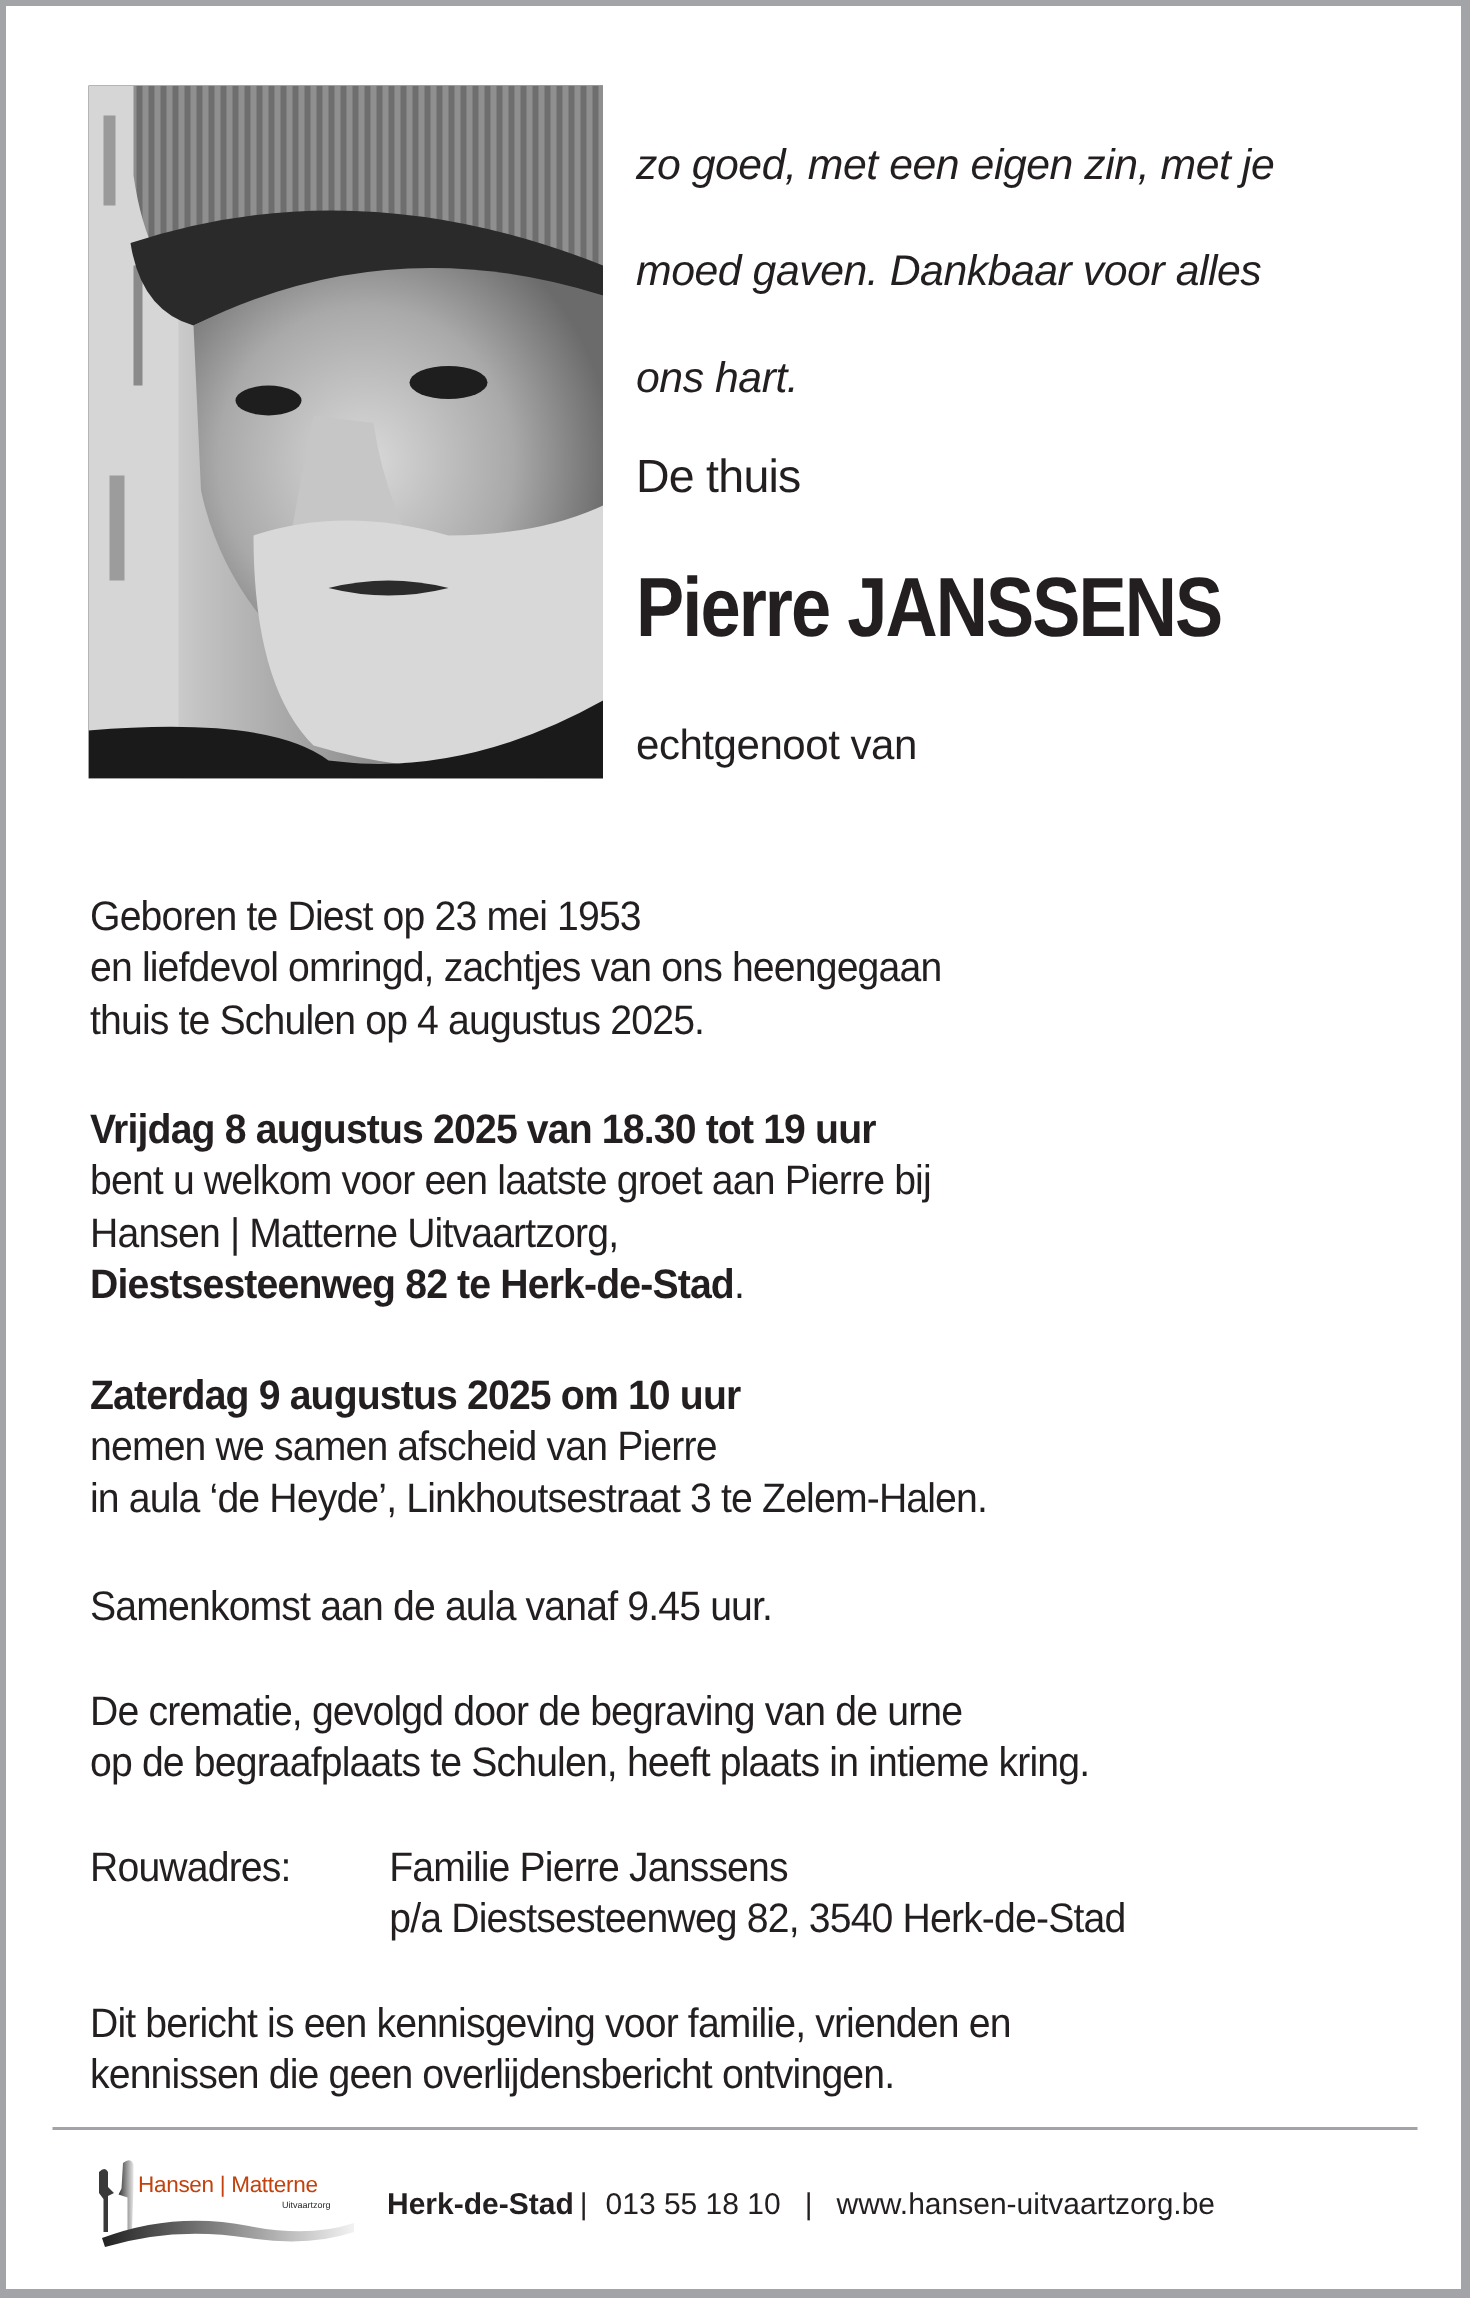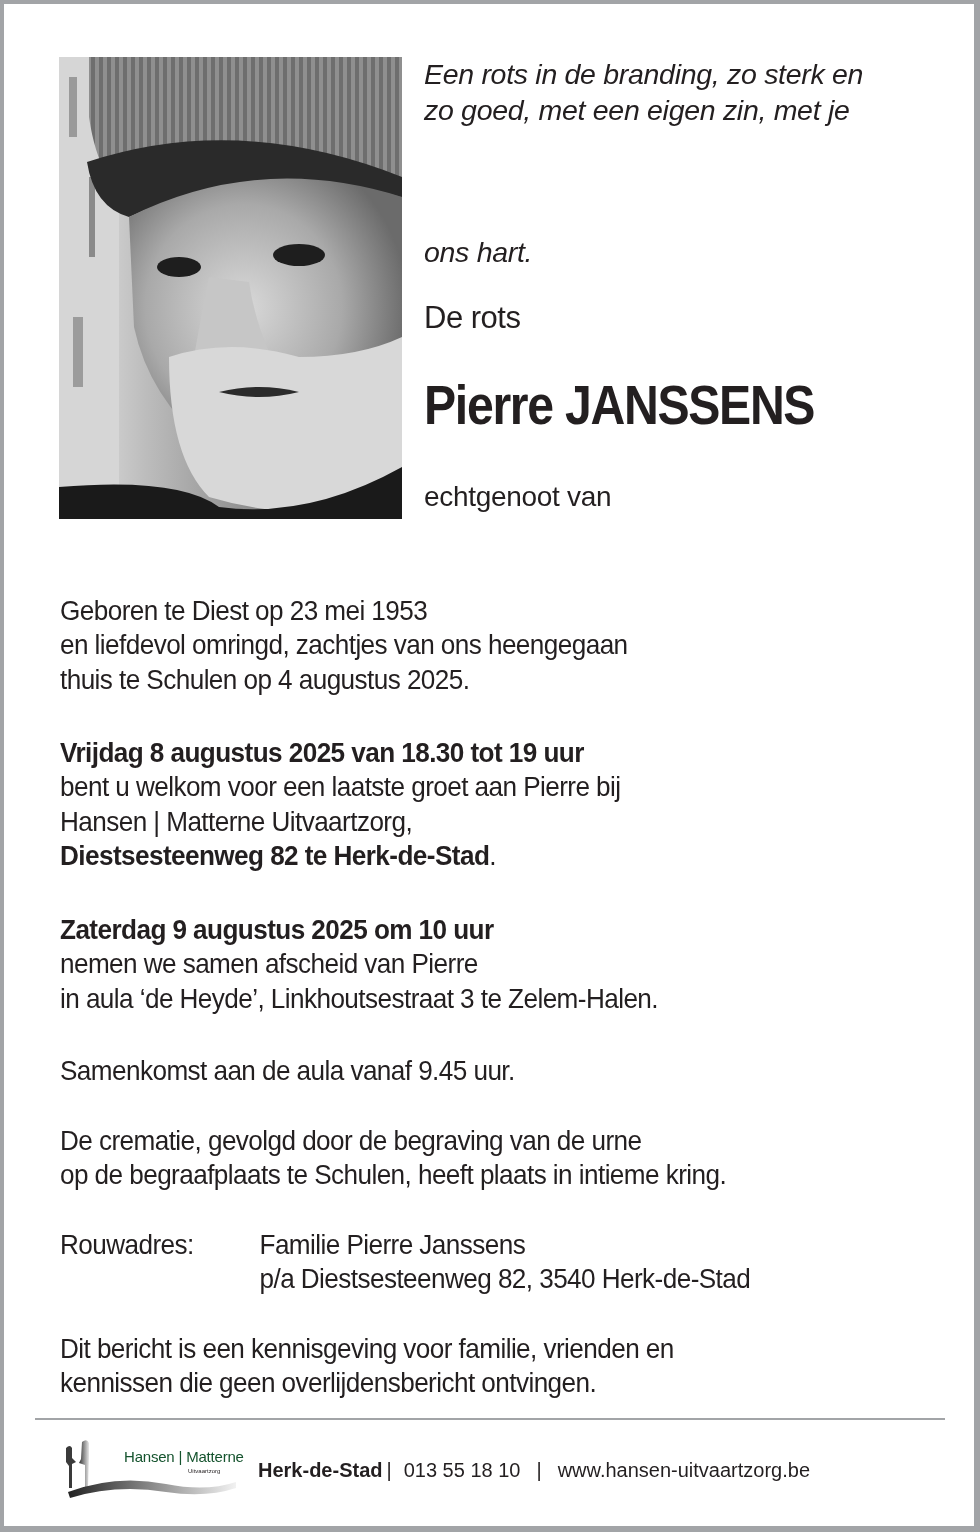--- a/index.html
+++ b/index.html
@@ -58,21 +58,21 @@
   .rouw .lbl { width: 210px; }
   .divider {
     position: absolute; left: 31px; top: 1414px; width: 910px; height: 2px;
     background: #a2a4a7;
   }
   .footer-logo {
     position: absolute; left: 52px; top: 1432px; width: 180px; height: 64px;
   }
   .footer-logo .brand {
     position: absolute; left: 36px; top: 12px; font-size: 15px; letter-spacing: -0.2px;
-    color: #14532d; white-space: nowrap; margin-left: 32px;
+    color: #c2410c; white-space: nowrap;
   }
   .footer-logo .brand-sub {
     position: absolute; left: 132px; top: 32px; font-size: 6px; color: #231f20;
   }
   .footer-info {
     position: absolute; left: 254px; top: 1451px; font-size: 20px; line-height: 30px;
     white-space: nowrap; color: #231f20;
   }
   .footer-info .city { font-weight: bold; }
   .footer-info .sep { margin: 0 10px; }
@@ -118,29 +118,29 @@
       <path d="M150 220 Q140 270 135 300 Q170 320 210 295 Q195 260 190 225 Z" fill="#c6c6c6"></path>
 
       <path d="M110 300 Q170 280 240 300 Q300 300 343 280 V440 Q250 470 150 440 Q110 400 110 300 Z" fill="#d8d8d8"></path>
       <path d="M160 335 Q200 325 240 335 Q200 345 160 335 Z" fill="#2b2b2b"></path>
 
       <path d="M0 430 Q120 420 160 450 Q250 462 343 410 V462 H0 Z" fill="#1a1a1a"></path>
     </svg>
   </div>
 
   <p class="quote">
-    <span>Een rots in de branding, zo sterk en</span><br>
+    <br>
     <span>zo goed, met een eigen zin, met je</span><br>
     <br>
-    <br>
+    <span>moed gaven. Dankbaar voor alles</span><br>
     <br>
     <span>ons hart.</span>
   </p>
 
-  <div class="title-prefix">De rots</div>
+  <div class="title-prefix">De thuis</div>
   <div class="name">Pierre JANSSENS</div>
   <div class="spouse-label">echtgenoot van</div>
 
   <div class="body" style="top:590px;">
     <p>Geboren te Diest op 23 mei 1953</p>
     <p>en liefdevol omringd, zachtjes van ons heengegaan</p>
     <p>thuis te Schulen op 4 augustus 2025.</p>
   </div>
 
   <div class="body" style="top:732px;">

